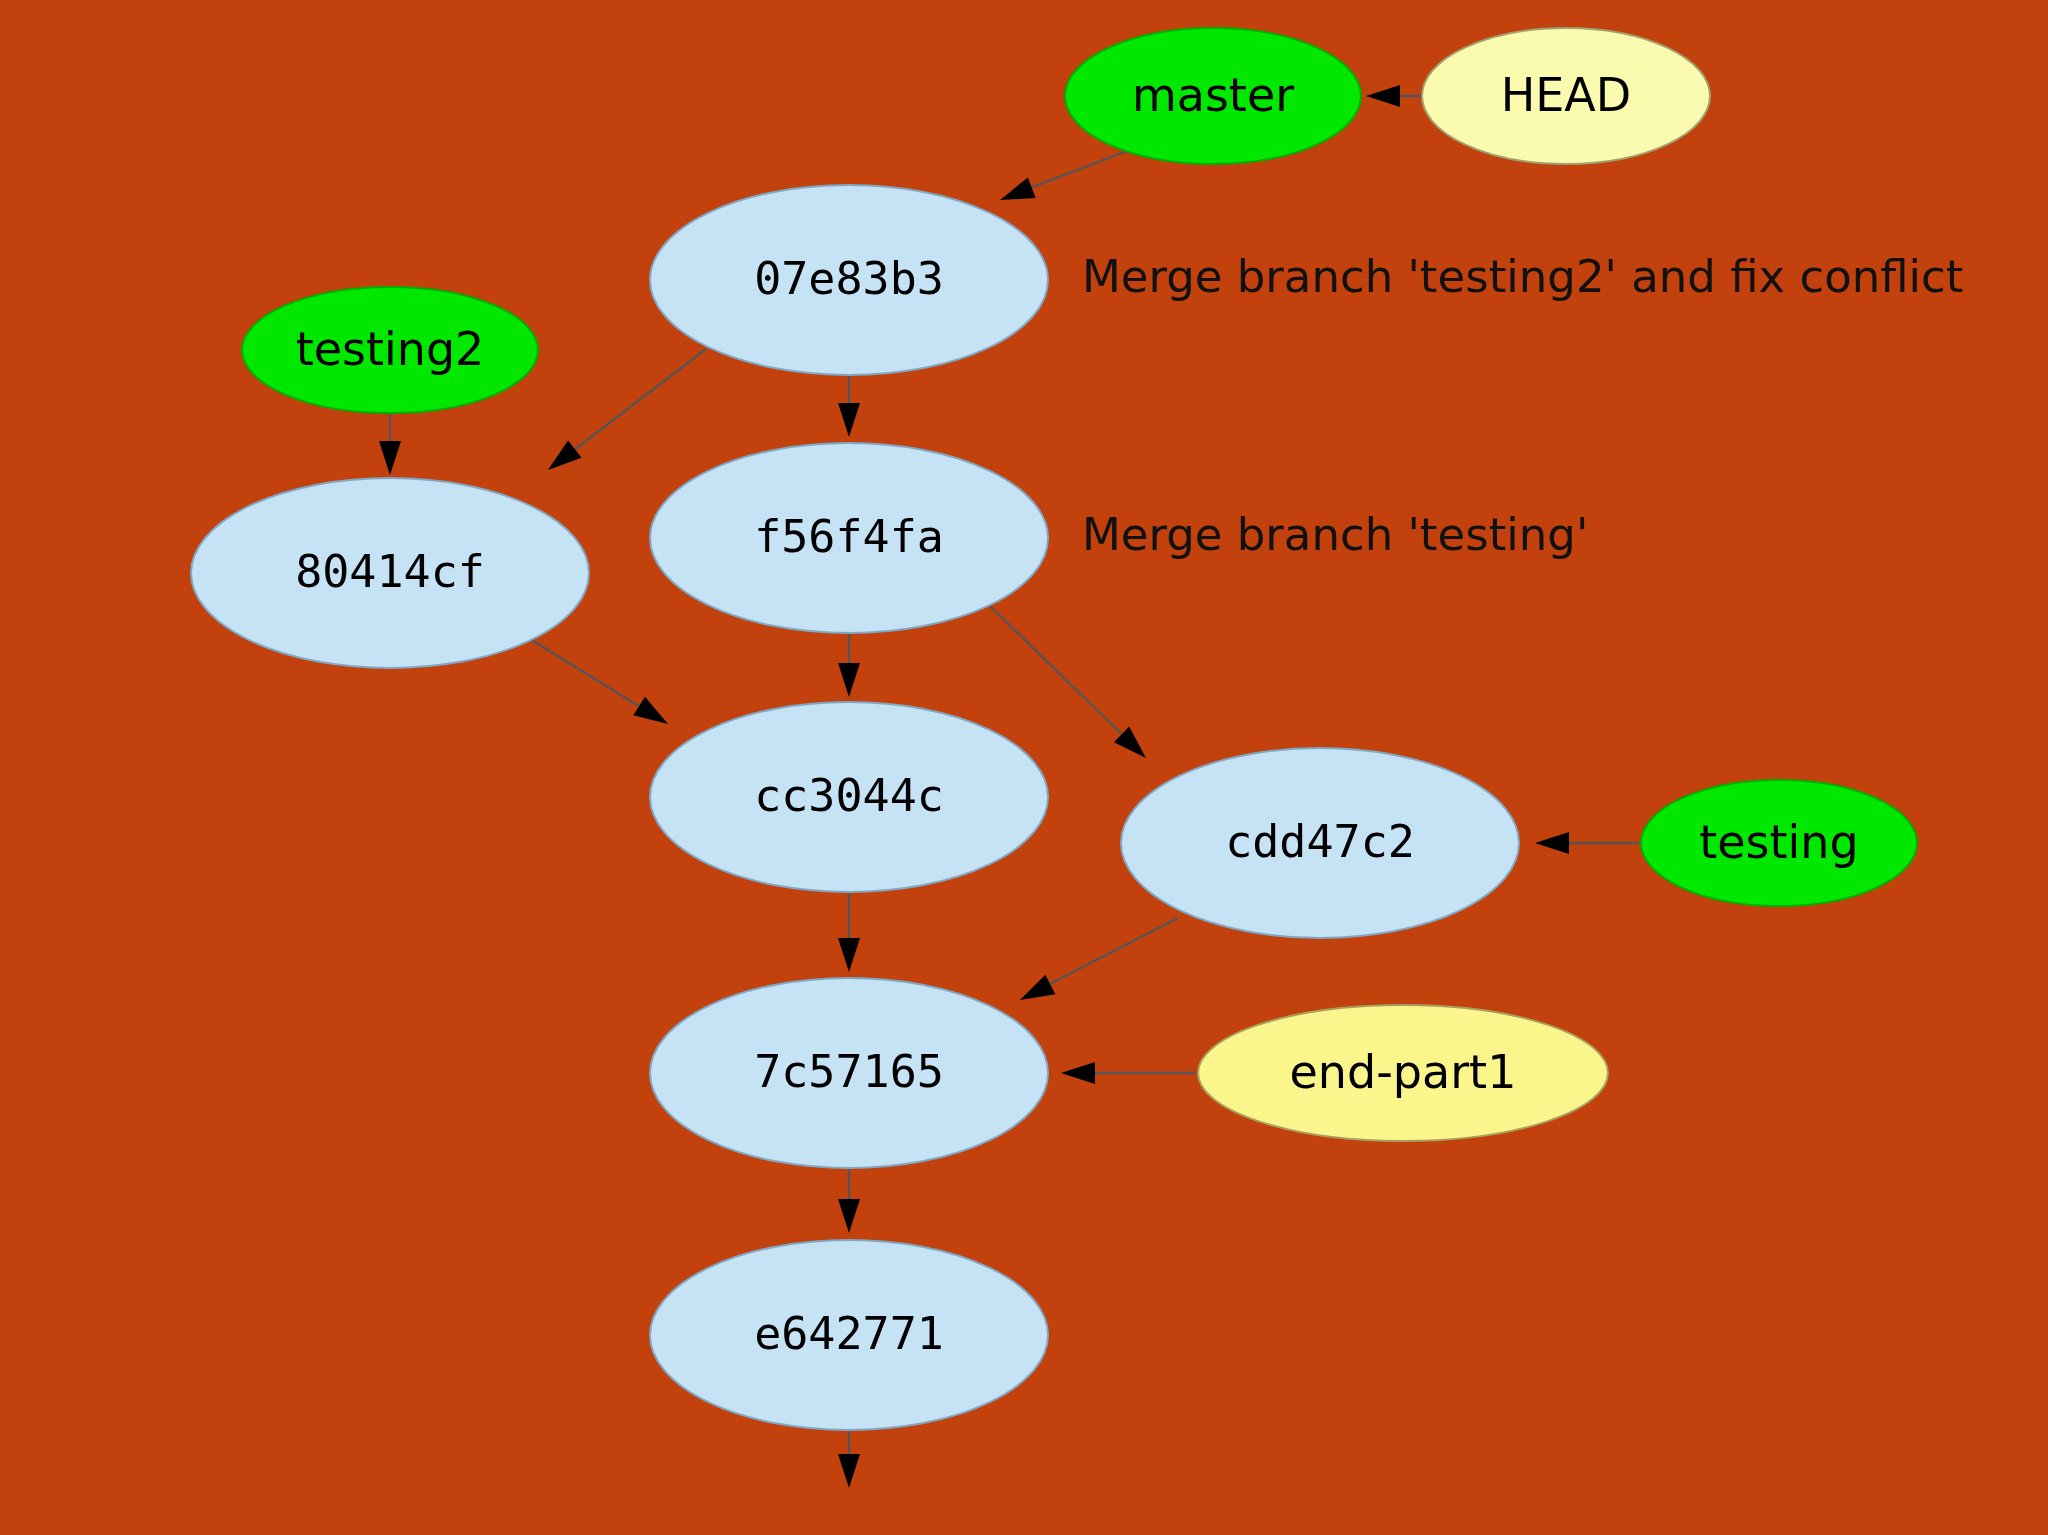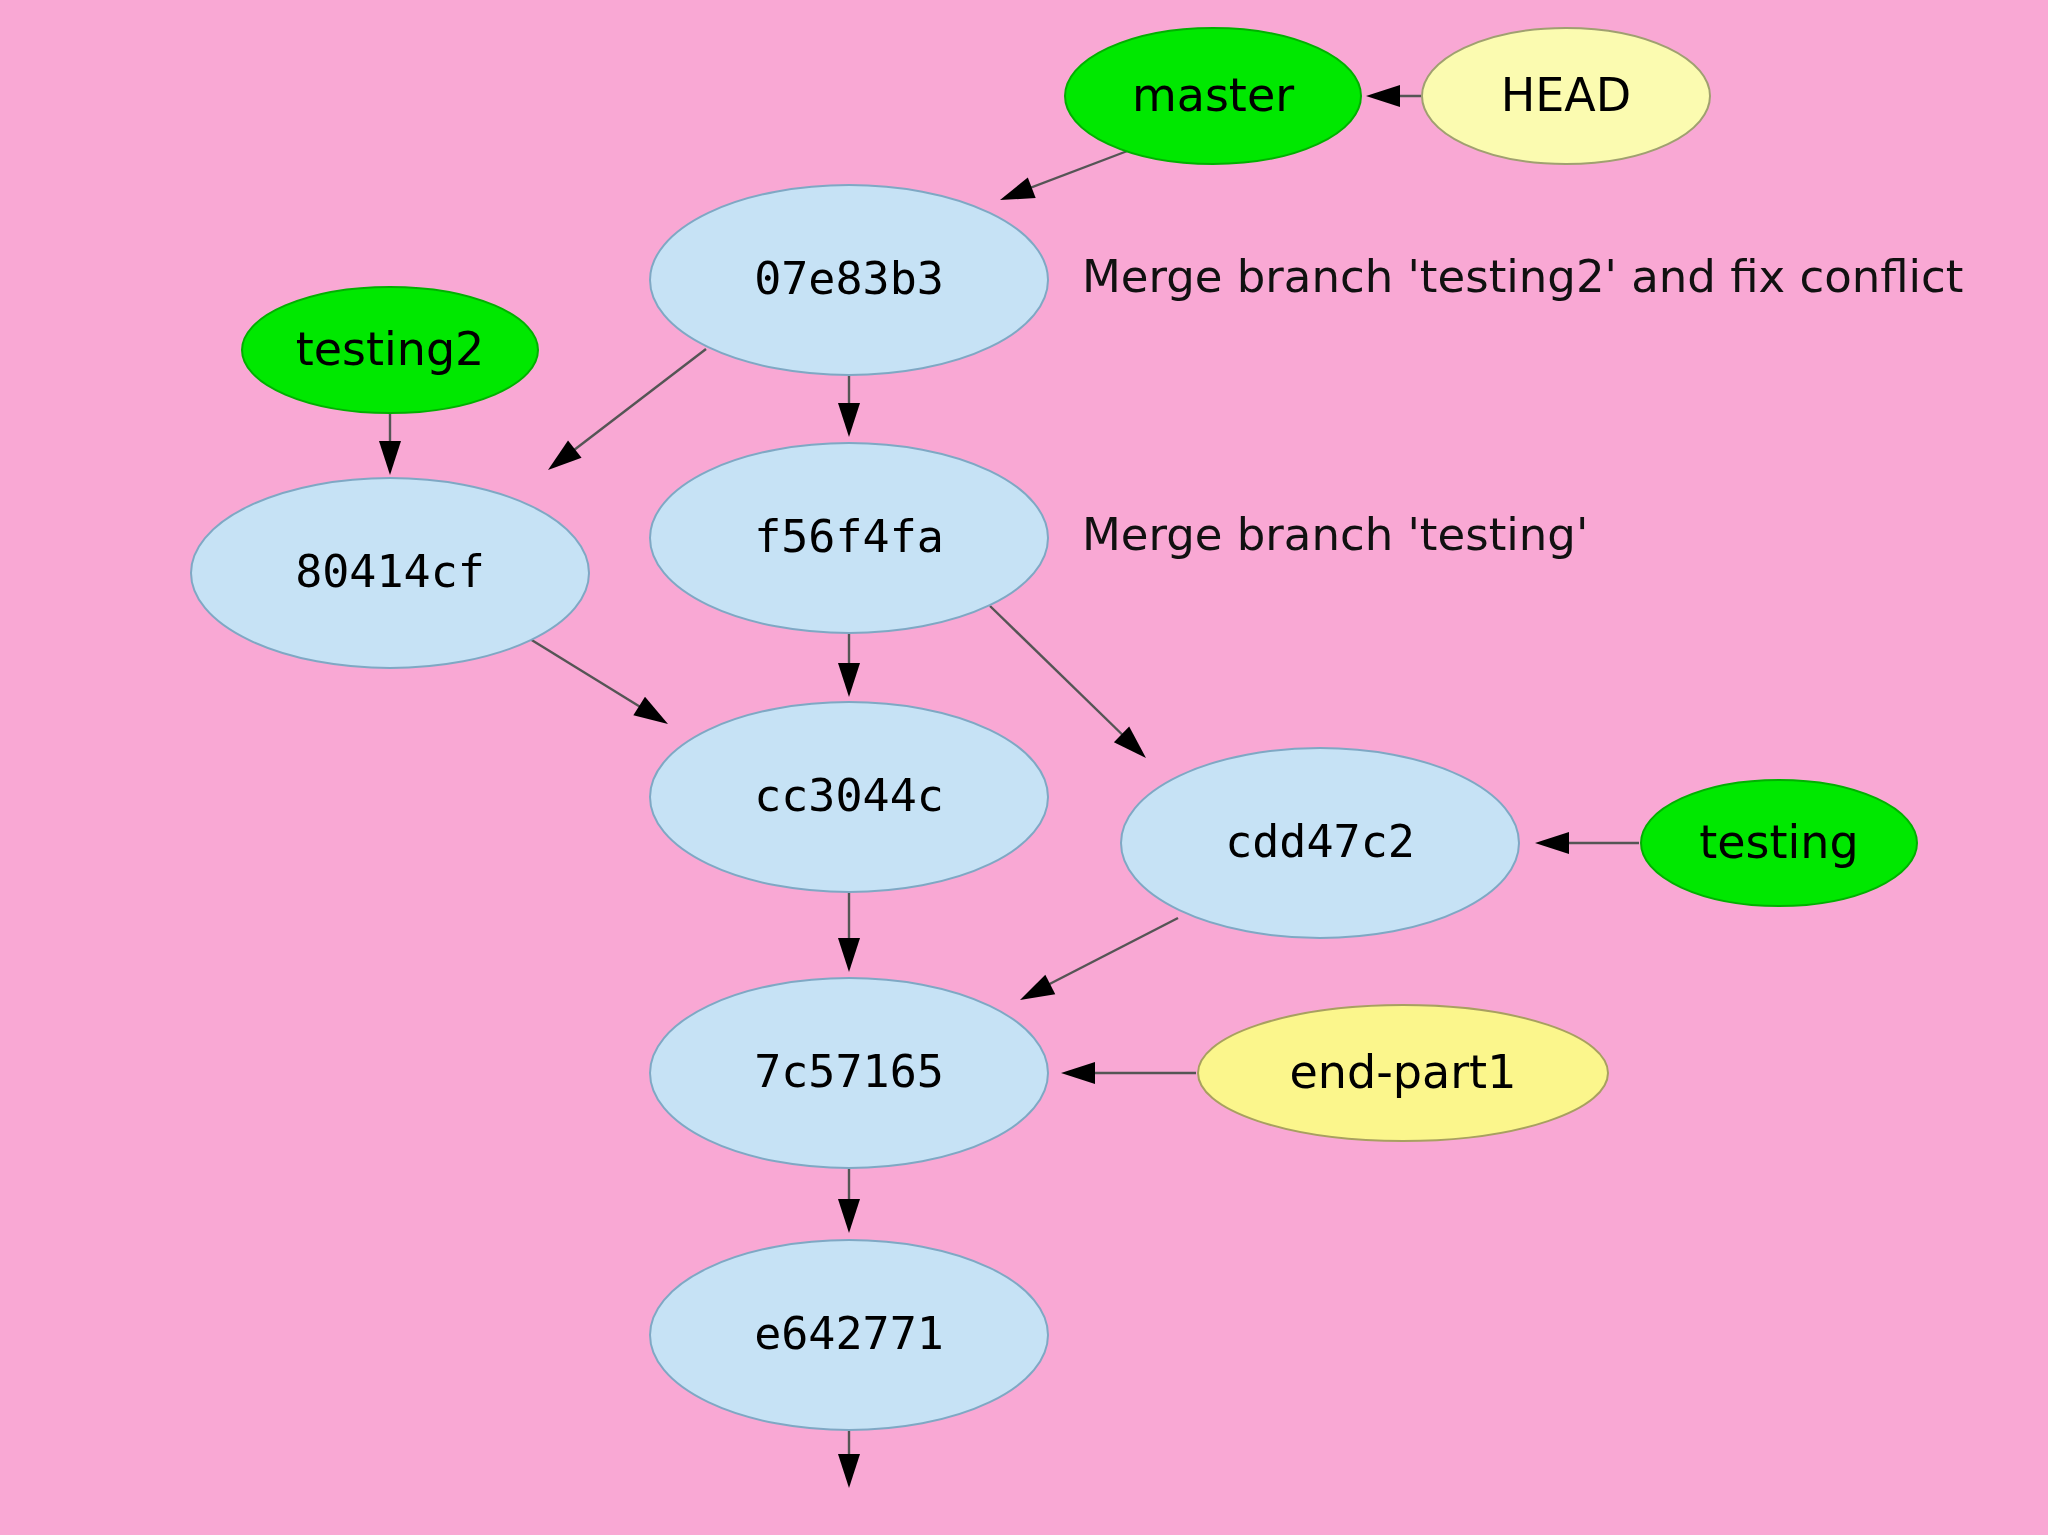--- a/index.html
+++ b/index.html
@@ -39,21 +39,21 @@
     font-family: "DejaVu Sans", sans-serif;
     font-size: 45px;
     fill: #111111;
     text-anchor: start;
   }
   .node-ellipse { stroke-width: 2; }
 </style>
 </head>
 <body>
 
-<div id="canvas" style="background: #f9a8d4; text-decoration: underline;">
+<div id="canvas" style="background: #c2410c; text-decoration: underline;">
   <svg id="graph" viewBox="0 0 2048 1535">
     <g id="edge-layer">
         <g>
           <path d="M 1421,96 L 1378,96" stroke="#555555" stroke-width="2.4" fill="none"></path>
           <polygon points="0,0 -34,-11 -34,11" fill="#000000" transform="translate(1366,96) rotate(180)"></polygon>
         </g>
         <g>
           <path d="M 1130,150 L 1014,194" stroke="#555555" stroke-width="2.4" fill="none"></path>
           <polygon points="0,0 -34,-11 -34,11" fill="#000000" transform="translate(1000,200) rotate(159)"></polygon>
         </g>

